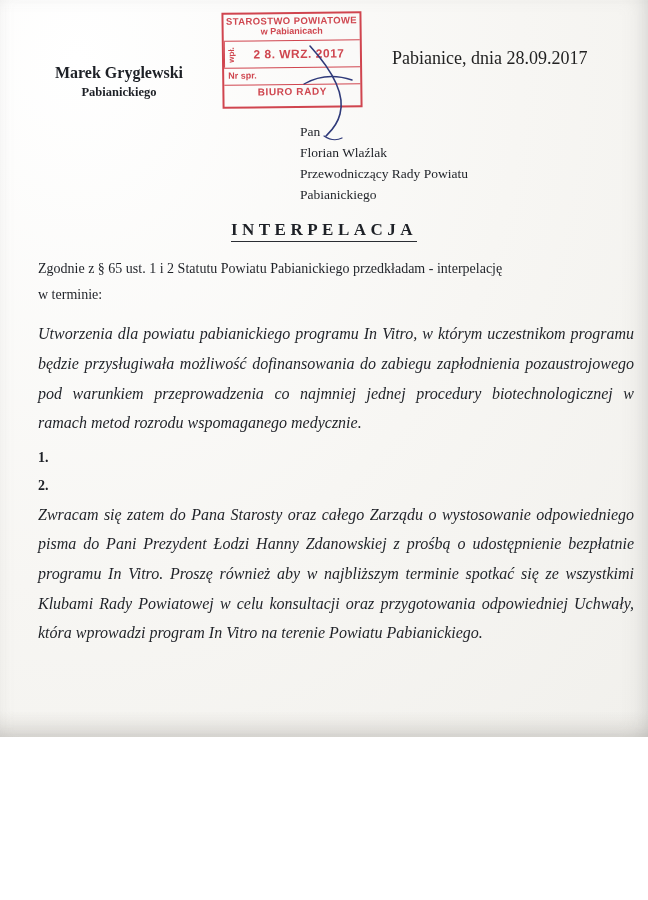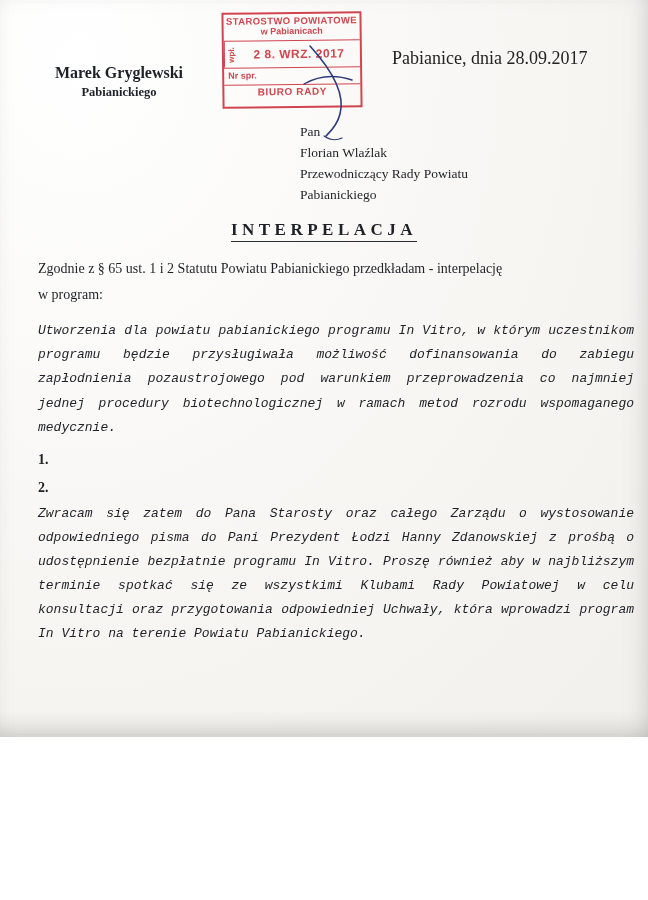--- a/index.html
+++ b/index.html
@@ -183,25 +183,24 @@
   p {
     margin: 0 0 4px 0;
   }
   .intro {
     font-size: 14px;
     line-height: 1.55;
     color: #1e2127;
   }
   .ital {
     font-style: italic;
-    font-size: 13px;
+    font-size: 16px;
     line-height: 1.85;
     color: #1e2127;
     text-align: justify;
-    font-family: Liberation Mono, monospace;
   }
   .blk { margin-top: 14px; }
   .num {
     font-weight: bold;
     font-size: 14px;
     margin: 12px 0 6px 0;
     color: #1d2026;
   }
 
   
@@ -272,21 +271,21 @@
     <div>Pabianickiego</div>
   </div>
 
   <div class="doc-title">
     <span>INTERPELACJA</span>
   </div>
 
   <div class="body-wrap">
 
     <p class="intro">Zgodnie z § 65 ust. 1 i 2 Statutu Powiatu Pabianickiego przedkładam - interpelację</p>
-    <p class="intro">w program:</p>
+    <p class="intro">w terminie:</p>
 
     <p class="ital blk">Utworzenia dla powiatu pabianickiego programu In Vitro, w którym uczestnikom programu będzie przysługiwała możliwość dofinansowania do zabiegu zapłodnienia pozaustrojowego pod warunkiem przeprowadzenia co najmniej jednej procedury biotechnologicznej w ramach metod rozrodu wspomaganego medycznie.</p>
 
     <p class="num">1.</p>
 
     <p class="num">2.</p>
     <p class="ital">Zwracam się zatem do Pana Starosty oraz całego Zarządu o wystosowanie odpowiedniego pisma do Pani Prezydent Łodzi Hanny Zdanowskiej z prośbą o udostępnienie bezpłatnie programu In Vitro. Proszę również aby w najbliższym terminie spotkać się ze wszystkimi Klubami Rady Powiatowej w celu konsultacji oraz przygotowania odpowiedniej Uchwały, która wprowadzi program In Vitro na terenie Powiatu Pabianickiego.</p>
   </div>
 
   <div class="sig-area">

